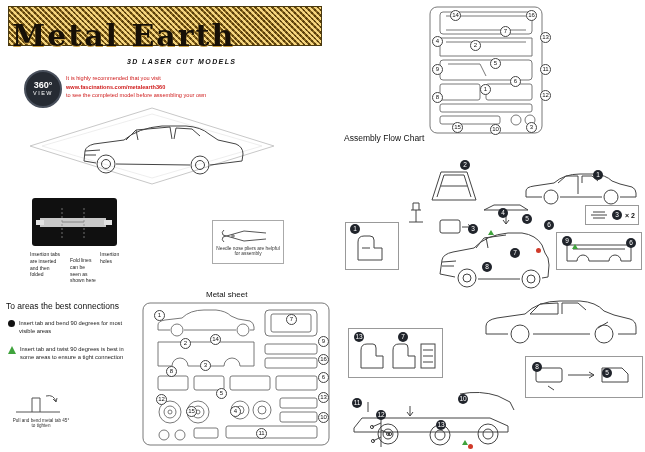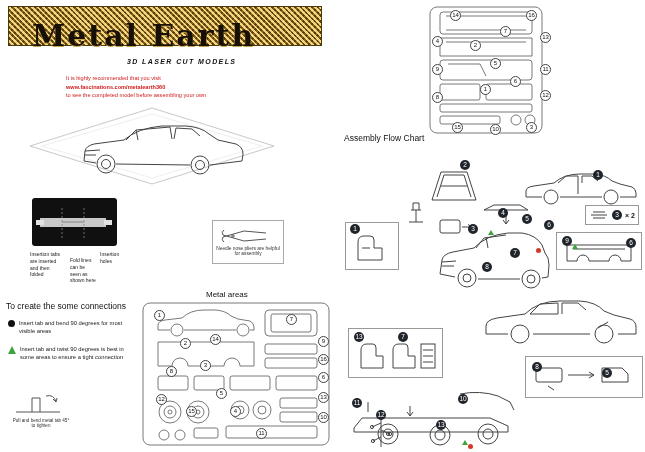--- a/index.html
+++ b/index.html
@@ -8,21 +8,21 @@
   .abs{position:absolute;}
   svg{display:block;}
 
   
   .logo-band{left:8px;top:6px;width:312px;height:38px;border:1px solid #4a3a10;
     background-color:#b8892f;
     background-image:
       repeating-linear-gradient(45deg, rgba(60,40,0,.55) 0 2px, rgba(255,225,140,.85) 2px 4px),
       repeating-linear-gradient(-45deg, rgba(60,40,0,.45) 0 2px, rgba(230,180,70,.8) 2px 4px);}
   .logo-text{left:12px;top:18px;font-family:"DejaVu Serif",serif;font-weight:bold;
-    font-size:30px;letter-spacing:2px;color:#171007;text-shadow:0 1px 0 #caa24a;margin-left:20px;}
+    font-size:30px;letter-spacing:2px;color:#171007;text-shadow:0 1px 0 #caa24a;}
   .tagline{left:127px;top:58px;font-size:7px;font-weight:bold;font-style:italic;
     letter-spacing:1.4px;color:#111;white-space:nowrap;}
 
   .badge360{left:24px;top:70px;width:34px;height:34px;border-radius:50%;background:#262b33;
     border:2px solid #49505c;color:#fff;display:flex;flex-direction:column;align-items:center;
     justify-content:center;line-height:1;}
   .badge360 .t1{font-size:9px;font-weight:bold;}
   .badge360 .t2{font-size:5.5px;letter-spacing:1.5px;margin-top:1px;}
 
   .rec{left:66px;top:74px;width:190px;font-size:5.6px;line-height:1.55;color:#cf1b1b;}
@@ -79,20 +79,24 @@
 </style>
 </head>
 <body>
 
 <div id="canvas">
 
   <div class="abs logo-band"></div>
   <div class="abs logo-text">Metal Earth</div>
   <div class="abs tagline">3D LASER CUT MODELS</div>
 
+  <div class="abs badge360">
+    <span class="t1">360°</span>
+    <span class="t2">VIEW</span>
+  </div>
 
   <div class="abs rec">
     <div>It is highly recommended that you visit</div>
     <div class="url">www.fascinations.com/metalearth360</div>
     <div>to see the completed model before assembling your own</div>
   </div>
 
   <div class="abs car-illus">
     <svg width="260" height="85" viewBox="0 0 260 85">
       <polygon points="130,4 252,42 130,80 8,42" fill="none" stroke="#c8c8c8" stroke-width="1"></polygon>
@@ -131,21 +135,21 @@
           <g stroke="#555" stroke-width="1" fill="none">
         <path d="M4,2 Q1,4 3,7 L24,13 M4,14 Q1,12 3,9 L24,3"></path>
         <path d="M24,13 L46,11 M24,3 L46,5"></path>
         <circle cx="13" cy="8" r="1.2"></circle>
       </g>
         </svg>
     </span>
     <span>Needle nose pliers are helpful for assembly</span>
   </div>
 
-  <div class="abs conn-title">To create the some connections</div>
+  <div class="abs conn-title">To areas the best connections</div>
 
   <div class="abs bullet b1">
     <span class="dot"></span>
     <span>Insert tab and bend 90 degrees for most visible areas</span>
   </div>
   <div class="abs bullet b2">
     <span class="tri"></span>
     <span>Insert tab and twist 90 degrees is best in some areas to ensure a tight connection</span>
   </div>
 
@@ -153,21 +157,21 @@
     <svg width="52" height="26">
       <g stroke="#555" stroke-width="1" fill="none">
         <path d="M4,22 H48"></path>
         <path d="M20,22 V8 H28 V22"></path>
         <path d="M34,6 Q42,4 44,12 M44,12 l-3,-3 M44,12 l1,-4"></path>
       </g>
     </svg>
     <div class="txt">Pull and bend metal tab 45° to tighten</div>
   </div>
 
-  <div class="abs sheet-label">Metal areas</div>
+  <div class="abs sheet-label">Metal sheet</div>
 
   <div class="sheet left-sheet">
     <svg width="192" height="148" viewBox="0 0 192 148">
       <g fill="none" stroke="#6a6a6a" stroke-width="0.9">
         <rect x="3" y="3" width="186" height="142" rx="7"></rect>
         <path d="M18,30 L18,25 Q18,21 25,20 L42,18 Q50,10 64,10 L76,10 Q86,11 91,16 L98,19 110,21 Q114,23 114,27 L114,30 M18,30 H30 M44,30 H96 M110,30 H114"></path>
         <circle cx="37" cy="30" r="6"></circle>
           <circle cx="103" cy="30" r="6"></circle>
         <rect x="125" y="10" width="52" height="26" rx="4"></rect>
           <rect x="131" y="14" width="40" height="18" rx="2"></rect>

